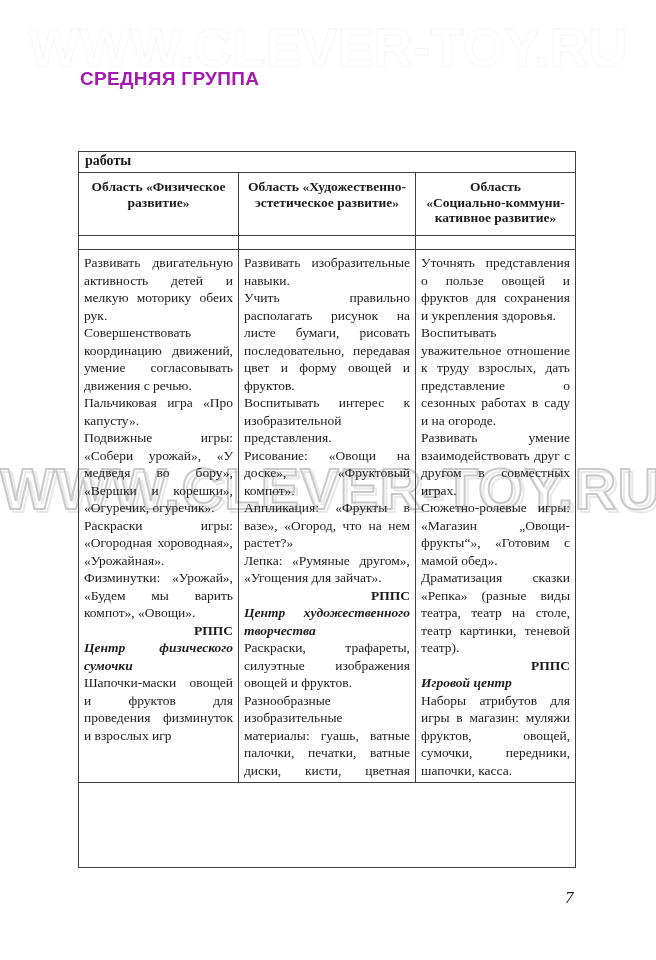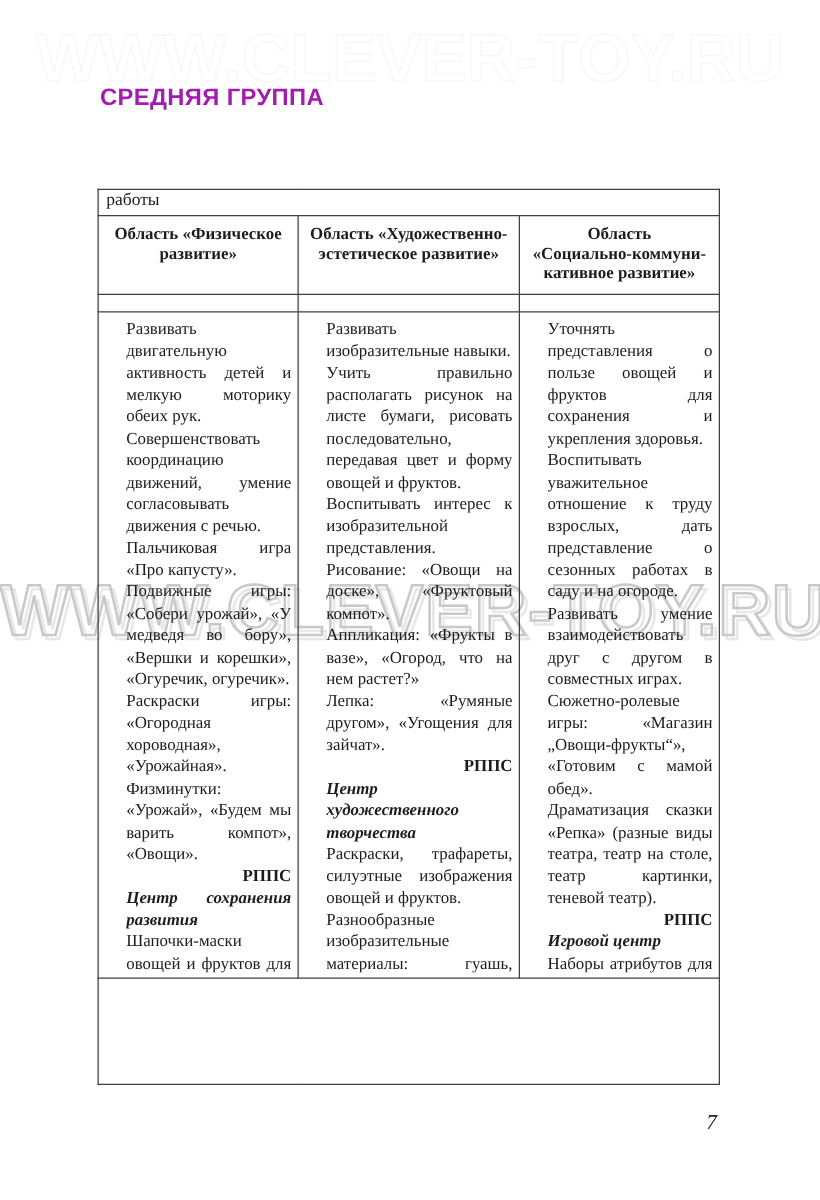--- a/index.html
+++ b/index.html
@@ -28,29 +28,29 @@
   .wm-mid{top:455px;font-size:58px;letter-spacing:1px;-webkit-text-stroke:2px #c9c9c9;z-index:1;}
 
   
   .content-table{
     position:absolute;left:78px;top:151px;width:497px;
     border-collapse:collapse;table-layout:fixed;z-index:2;
   }
   .content-table td{border:1px solid #3f3f3f;vertical-align:top;}
   .caption-cell{
     height:17px;vertical-align:middle;
-    font-weight:normal;font-size:14px;padding:1px 6px 2px 6px;
+    font-weight:bold;font-size:14px;padding:1px 6px 2px 6px;
   }
   .header-cell{
     height:50px;vertical-align:middle;text-align:center;
     font-weight:bold;font-size:13.5px;line-height:15.5px;
     padding:6px 3px;white-space:pre-line;
   }
   .spacer-cell{height:13px;padding:0;}
-  .body-cell{padding:4px 5px 4px 22px;}
+  .body-cell{padding:4px 5px 4px 5px;}
   .cell-inner{
     height:524px;overflow:hidden;
     font-size:13.5px;line-height:17.5px;
   }
   .cell-inner p{margin:0;text-align:justify;}
   .cell-inner p.b{font-weight:bold;text-align:right;}
   .cell-inner p.bi{font-weight:bold;font-style:italic;}
   .bottom-cell{height:82px;}
 
   .page-number{
@@ -96,22 +96,22 @@
       <tr>
         <td class="body-cell">
           <div class="cell-inner">
             <p>Развивать двигательную активность детей и мелкую моторику обеих рук.</p>
             <p>Совершенствовать координацию движений, умение согласовывать движения с речью.</p>
             <p>Пальчиковая игра «Про капусту».</p>
             <p>Подвижные игры: «Собери урожай», «У медведя во бору», «Вершки и корешки», «Огуречик, огуречик».</p>
             <p>Раскраски игры: «Огородная хороводная», «Урожайная».</p>
             <p>Физминутки: «Урожай», «Будем мы варить компот», «Овощи».</p>
             <p class="b">РППС</p>
-            <p class="bi">Центр сохранения развития</p>
-            <p>Шапочки-маски овощей и фруктов для проведения физминуток и подвижных игр</p>
+            <p class="bi">Центр физического сумочки</p>
+            <p>Шапочки-маски овощей и фруктов для проведения физминуток и взрослых игр</p>
           </div>
         </td>
         <td class="body-cell">
           <div class="cell-inner">
             <p>Развивать изобразительные навыки.</p>
             <p>Учить правильно располагать рисунок на листе бумаги, рисовать последовательно, передавая цвет и форму овощей и фруктов.</p>
             <p>Воспитывать интерес к изобразительной представления.</p>
             <p>Рисование: «Овощи на доске», «Фруктовый компот».</p>
             <p>Аппликация: «Фрукты в вазе», «Огород, что на нем растет?»</p>
             <p>Лепка: «Румяные другом», «Угощения для зайчат».</p>

